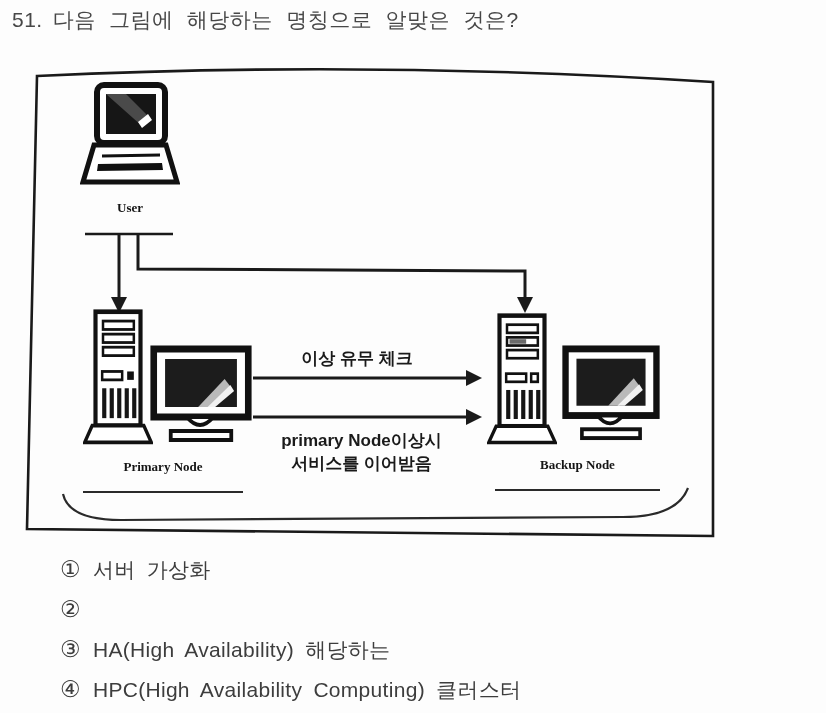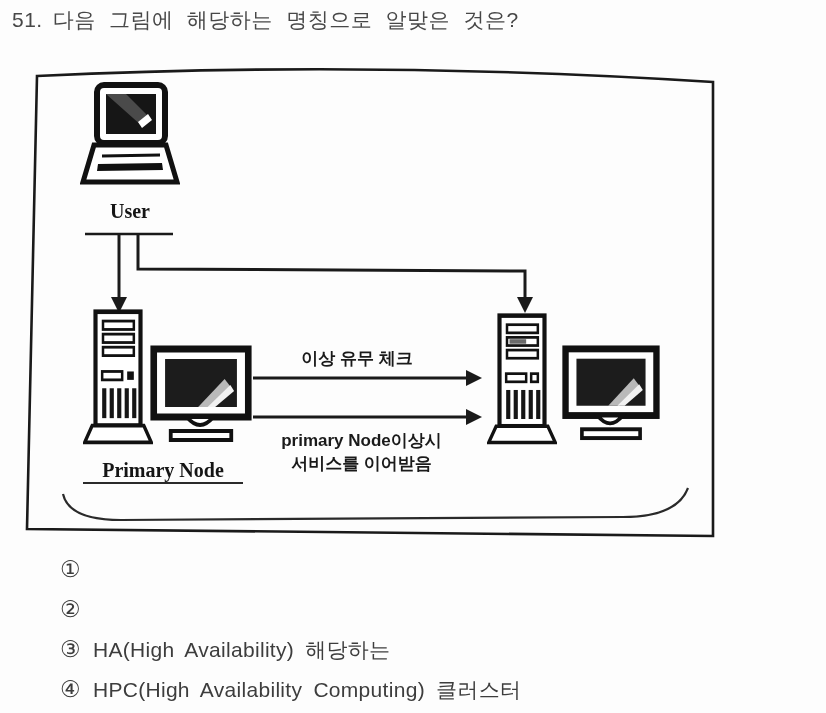--- a/index.html
+++ b/index.html
@@ -12,23 +12,23 @@
     position:absolute;left:12px;top:6px;font-size:21px;letter-spacing:.5px;
     word-spacing:7px;color:#474747;white-space:nowrap;
   }
   .q-title .qnum{margin-right:10px;}
   
   .diagram{position:absolute;left:25px;top:66px;width:692px;height:476px;}
   .diagram svg.frame{position:absolute;left:0;top:0;width:692px;height:476px;}
   .icon{position:absolute;}
   .hw-label{
     position:absolute;font-family:"Liberation Serif",serif;font-weight:bold;
-    color:#151515;font-size:20px;text-align:center;white-space:nowrap;
+    color:#151515;font-size:13px;text-align:center;white-space:nowrap;
   }
-  .hw-label.underlined{border-bottom:2.5px solid #2a2a2a;padding-bottom:0;}
+  .hw-label.underlined{border-bottom:2.5px solid #2a2a2a;padding-bottom:16px;}
   .kr-caption{
     position:absolute;font-family:"Liberation Sans",sans-serif;font-weight:700;
     color:#1a1a1a;font-size:17px;text-align:center;line-height:23px;white-space:nowrap;
   }
   
   .options{position:absolute;left:60px;top:555px;}
   .option-row{display:flex;align-items:center;height:29px;margin-bottom:11px;
     font-size:21px;color:#3d3d3d;letter-spacing:.3px;word-spacing:5px;white-space:nowrap;}
   .option-row .num{font-size:23px;margin-right:12px;color:#3d3d3d;}
 </style>
@@ -115,31 +115,33 @@
       <path d="M11,126 L73,126 L82,144 L2,144 Z" fill="#ffffff" stroke="#111111" stroke-width="4"></path>
     </svg>
     <svg class="icon" style="left:536px;top:278px;width:100px;height:98px;" viewBox="0 0 110 100" preserveAspectRatio="none">
       <rect x="5" y="5" width="100" height="68" fill="#ffffff" stroke="#111111" stroke-width="7"></rect>
       <rect x="17" y="15" width="76" height="48" fill="#1c1c1c"></rect>
       <polygon points="52,63 80,35 88,45 64,63" fill="#b9b9b9"></polygon>
       <polygon points="62,63 86,41 90,47 70,63" fill="#f2f2f2"></polygon>
       <path d="M40,73 q14,16 28,0 z" fill="#ffffff" stroke="#111111" stroke-width="4"></path>
       <rect x="23" y="87" width="64" height="9" fill="#ffffff" stroke="#111111" stroke-width="4"></rect>
     </svg>
+    <div class="hw-label underlined" style="left:470px;top:391px;width:165px;">Backup Node</div>
 
     <div class="kr-caption" style="left:209px;top:363px;width:255px;">
       <div>primary Node이상시</div>
       <div>서비스를 이어받음</div>
     </div>
     <div class="kr-caption" style="left:222px;top:281px;width:220px;">이상 유무 체크</div>
   </div>
 
   <div class="options">
     <div class="option-row">
       <span class="num">①</span>
+      <span>서버 가상화</span>
     </div>
     <div class="option-row">
       <span class="num">②</span>
     </div>
     <div class="option-row">
       <span class="num">③</span>
       <span>HA(High Availability) 해당하는</span>
     </div>
     <div class="option-row">
       <span class="num">④</span>

